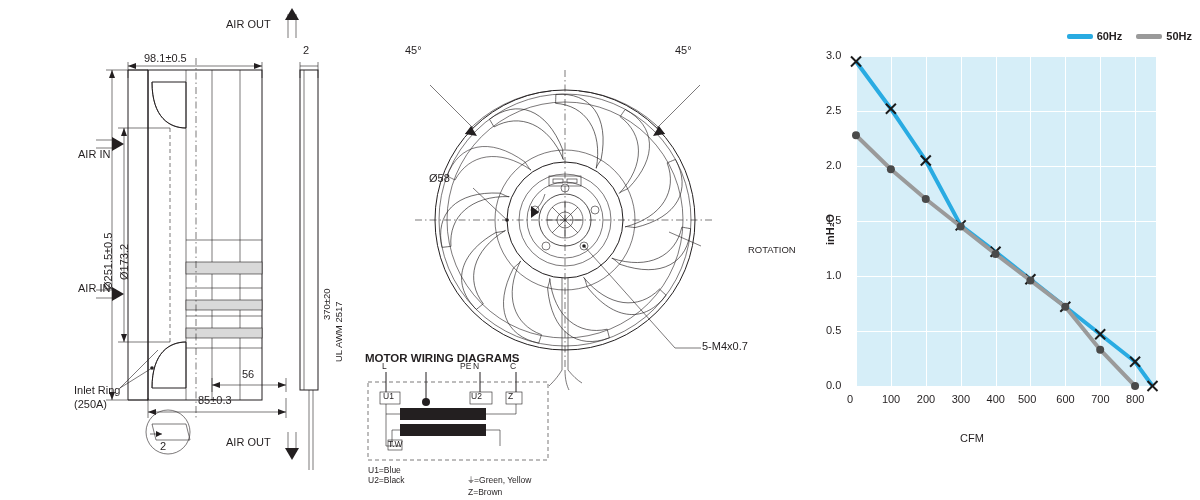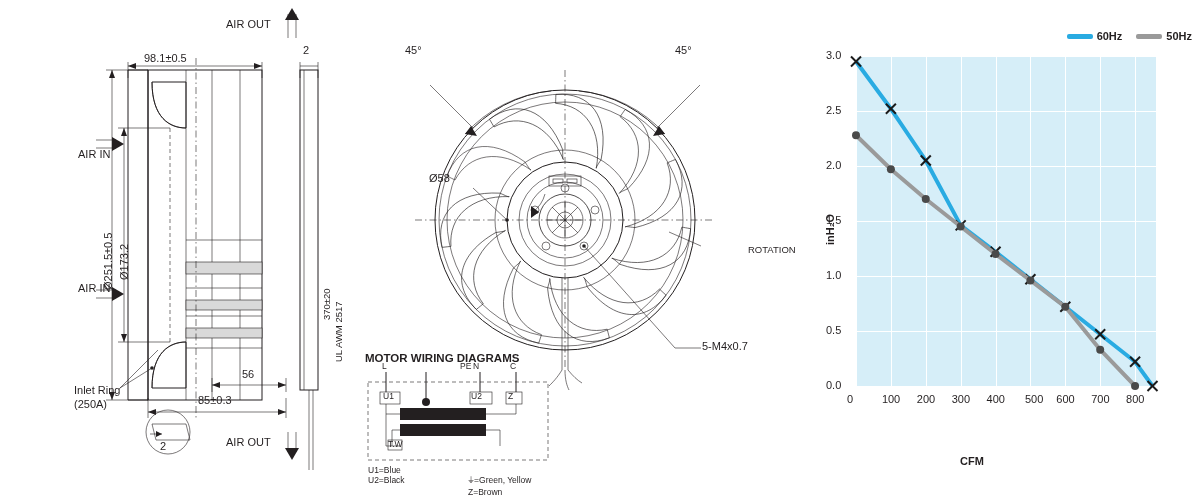--- a/index.html
+++ b/index.html
@@ -383,21 +383,21 @@
       <div class="gl glv" style="left: 279.07px;"></div>
       <div class="gl glh" style="top: 330px;"></div>
       <div class="gl glh" style="top: 275px;"></div>
       <div class="gl glh" style="top: 220px;"></div>
       <div class="gl glh" style="top: 165px;"></div>
       <div class="gl glh" style="top: 110px;"></div>
       <div class="gl glh" style="top: 55px;"></div>
       <div class="gl glh" style="top: 0px;"></div>
     </div>
 
-  <div class="axlbl" style="left:140px;top:455px;font-weight:bold;text-align:center;">CFM</div>
+  <div class="axlbl" style="left:140px;top:432px;font-weight:normal;text-align:center;">CFM</div>
   <div class="axlbl" style="left:4px;top:245px;transform:rotate(-90deg);transform-origin:left top;font-weight:bold;">inH₂O</div>
 
   <svg width="380" height="500" id="chartSvg">
       <polyline points="36,61.5 70.88372093023256,108.80000000000001 105.76744186046511,160.50000000000003 140.6511627906977,225.4 175.53488372093022,251.79999999999998 210.4186046511628,279.3 245.30232558139537,306.8 280.1860465116279,334.3 315.06976744186045,361.8 332.51162790697674,386" fill="none" stroke="#29ABE2" stroke-width="4" stroke-linejoin="round"></polyline>
       <g stroke="#1a1a1a" stroke-width="2">
         <line x1="31" y1="56.5" x2="41" y2="66.5"></line>
         <line x1="31" y1="66.5" x2="41" y2="56.5"></line>
       </g>
       <g stroke="#1a1a1a" stroke-width="2">
         <line x1="65.88372093023256" y1="103.80000000000001" x2="75.88372093023256" y2="113.80000000000001"></line>
@@ -444,21 +444,21 @@
       <circle cx="210.4186046511628" cy="280.4" r="4" fill="#4a4a4a"></circle>
       <circle cx="245.30232558139537" cy="306.8" r="4" fill="#4a4a4a"></circle>
       <circle cx="280.1860465116279" cy="349.7" r="4" fill="#4a4a4a"></circle>
       <circle cx="315.06976744186045" cy="386" r="4" fill="#4a4a4a"></circle>
     </svg>
 <div class="axlbl" style="left: 27px; top: 393px;">0</div>
     <div class="axlbl" style="left: 61.8837px; top: 393px;">100</div>
     <div class="axlbl" style="left: 96.7674px; top: 393px;">200</div>
     <div class="axlbl" style="left: 131.651px; top: 393px;">300</div>
     <div class="axlbl" style="left: 166.535px; top: 393px;">400</div>
-    <div class="axlbl" style="left: 205px; top: 393px; text-align: right;">500</div>
+    <div class="axlbl" style="left: 198px; top: 393px; text-align: right;">500</div>
     <div class="axlbl" style="left: 236.302px; top: 393px;">600</div>
     <div class="axlbl" style="left: 271.186px; top: 393px;">700</div>
     <div class="axlbl" style="left: 306.07px; top: 393px;">800</div>
     <div class="axlbl" style="left: 6px; top: 379px;">0.0</div>
     <div class="axlbl" style="left: 6px; top: 324px;">0.5</div>
     <div class="axlbl" style="left: 6px; top: 269px;">1.0</div>
     <div class="axlbl" style="left: 6px; top: 214px;">1.5</div>
     <div class="axlbl" style="left: 6px; top: 159px;">2.0</div>
     <div class="axlbl" style="left: 6px; top: 104px;">2.5</div>
     <div class="axlbl" style="left: 6px; top: 49px;">3.0</div>

